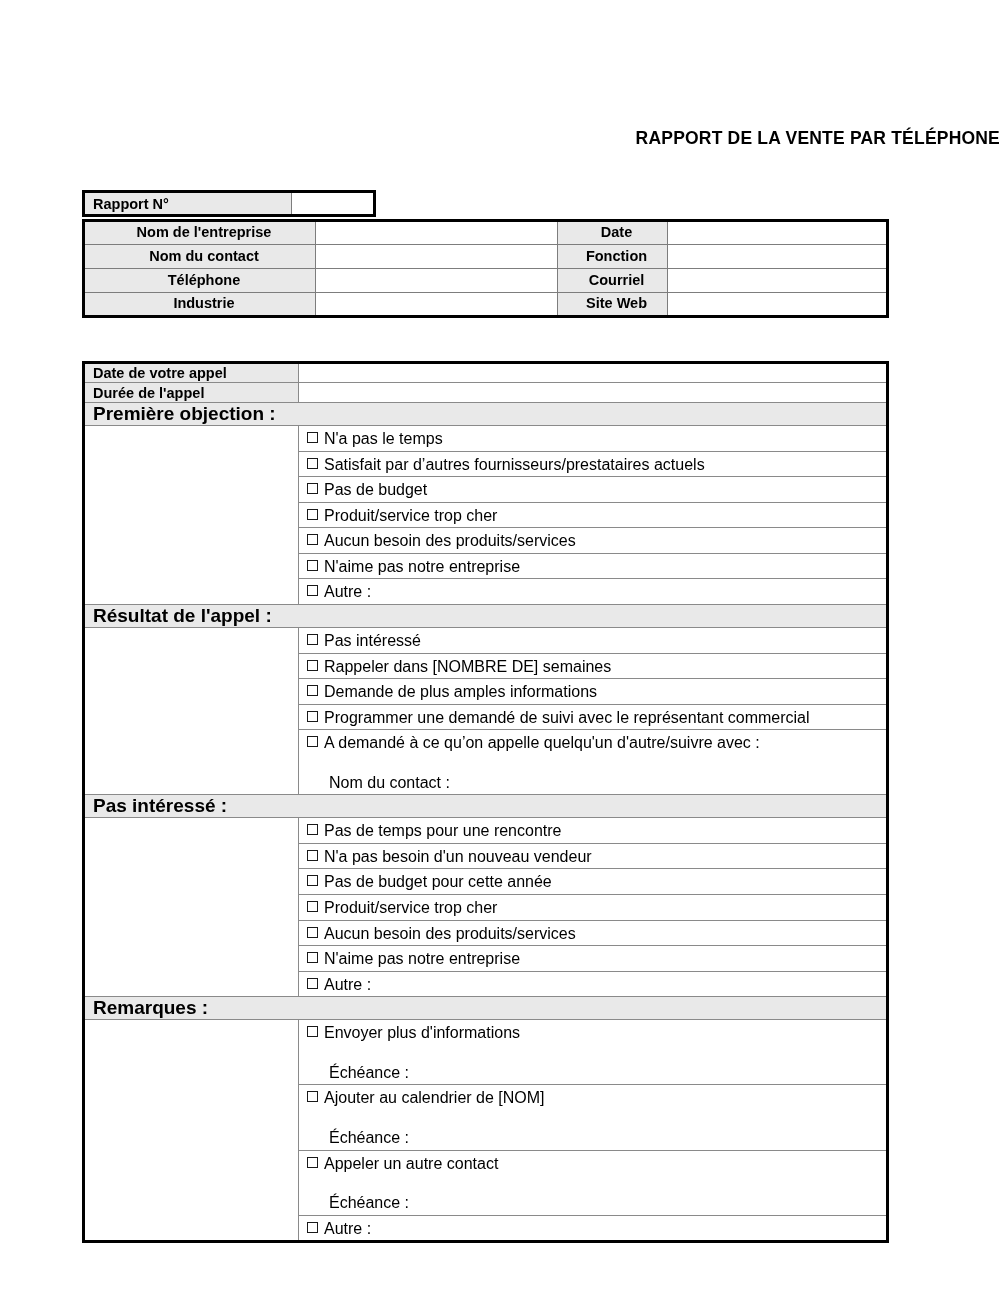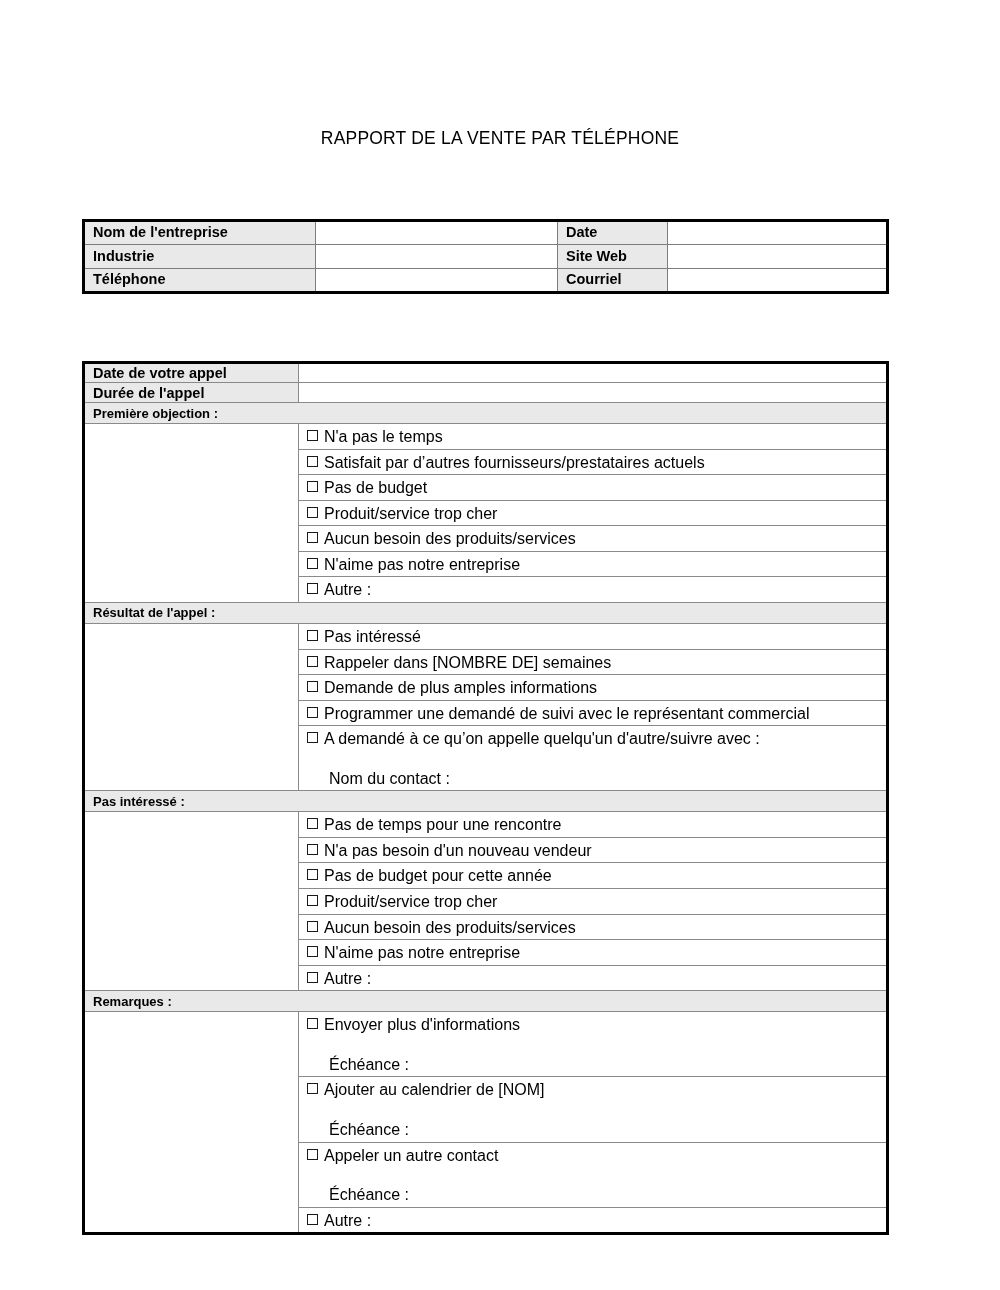--- a/index.html
+++ b/index.html
@@ -23,23 +23,23 @@
     height: 1290px;
     overflow: hidden;
   }
 
   
   .doc-title {
     position: absolute;
     left: 0;
     top: 128px;
     width: 1000px;
-    text-align: center;
+    text-align: right;
     font-size: 17.5px;
-    font-weight: normal;
+    font-weight: bold;
     letter-spacing: 0.2px;
   }
 
   
   .report-no-table {
     position: absolute;
     left: 82px;
     top: 190px;
     width: 291px;
     border-collapse: collapse;
@@ -78,20 +78,21 @@
   }
   .info-table td {
     height: 24px;
     padding: 0 0 0 8px;
     font-size: 14.5px;
     font-weight: bold;
     border: 1px solid #7d7d7d;
     vertical-align: middle;
     box-sizing: border-box;
     line-height: 1.05;
+    text-align: center;
   }
   .info-table td.lbl {
     background: #e9e9e9;
     background-image: radial-gradient(circle at 1px 1px, rgba(0,0,0,0.045) 0.6px, transparent 0.7px);
     background-size: 5px 5px;
   }
   .info-table td.val { background: #ffffff; }
   .info-table col.c1 { width: 232px; }
   .info-table col.c2 { width: 242px; }
   .info-table col.c3 { width: 110px; }
@@ -131,21 +132,21 @@
     height: 20px;
     background: #ffffff;
   }
 
   
   td.section-head {
     height: 21px;
     background: #e9e9e9;
     background-image: radial-gradient(circle at 1px 1px, rgba(0,0,0,0.045) 0.6px, transparent 0.7px);
     background-size: 5px 5px;
-    font-size: 13px;
+    font-size: 19px;
     font-weight: bold;
     padding-left: 8px;
   }
 
   
   td.spacer {
     background: #ffffff;
     border-right: 1px solid #8a8a8a;
     border-top: none;
     border-bottom: none;
@@ -177,45 +178,59 @@
     margin-top: 18px;
   }
 </style>
 </head>
 <body>
 
 <div class="page">
 
   <div class="doc-title">RAPPORT DE LA VENTE PAR TÉLÉPHONE</div>
 
+  <table class="report-no-table">
+    <tbody>
+      <tr>
+        <td class="lbl">Rapport N°</td>
+        <td class="val"></td>
+      </tr>
+    </tbody>
+  </table>
 
   <table class="info-table">
     <colgroup>
       <col class="c1">
         <col class="c2">
         <col class="c3">
         <col class="c4">
     </colgroup>
     <tbody id="info-body">
         <tr>
           <td class="lbl">Nom de l'entreprise</td>
           <td class="val"></td>
           <td class="lbl">Date</td>
           <td class="val"></td>
         </tr>
         <tr>
+          <td class="lbl">Nom du contact</td>
+          <td class="val"></td>
+          <td class="lbl">Fonction</td>
+          <td class="val"></td>
+        </tr>
+        <tr>
+          <td class="lbl">Téléphone</td>
+          <td class="val"></td>
+          <td class="lbl">Courriel</td>
+          <td class="val"></td>
+        </tr>
+        <tr>
           <td class="lbl">Industrie</td>
           <td class="val"></td>
           <td class="lbl">Site Web</td>
-          <td class="val"></td>
-        </tr>
-        <tr>
-          <td class="lbl">Téléphone</td>
-          <td class="val"></td>
-          <td class="lbl">Courriel</td>
           <td class="val"></td>
         </tr>
       </tbody>
   </table>
 
   <table class="check-table">
     <colgroup>
       <col class="k1">
         <col class="k2">
     </colgroup>

